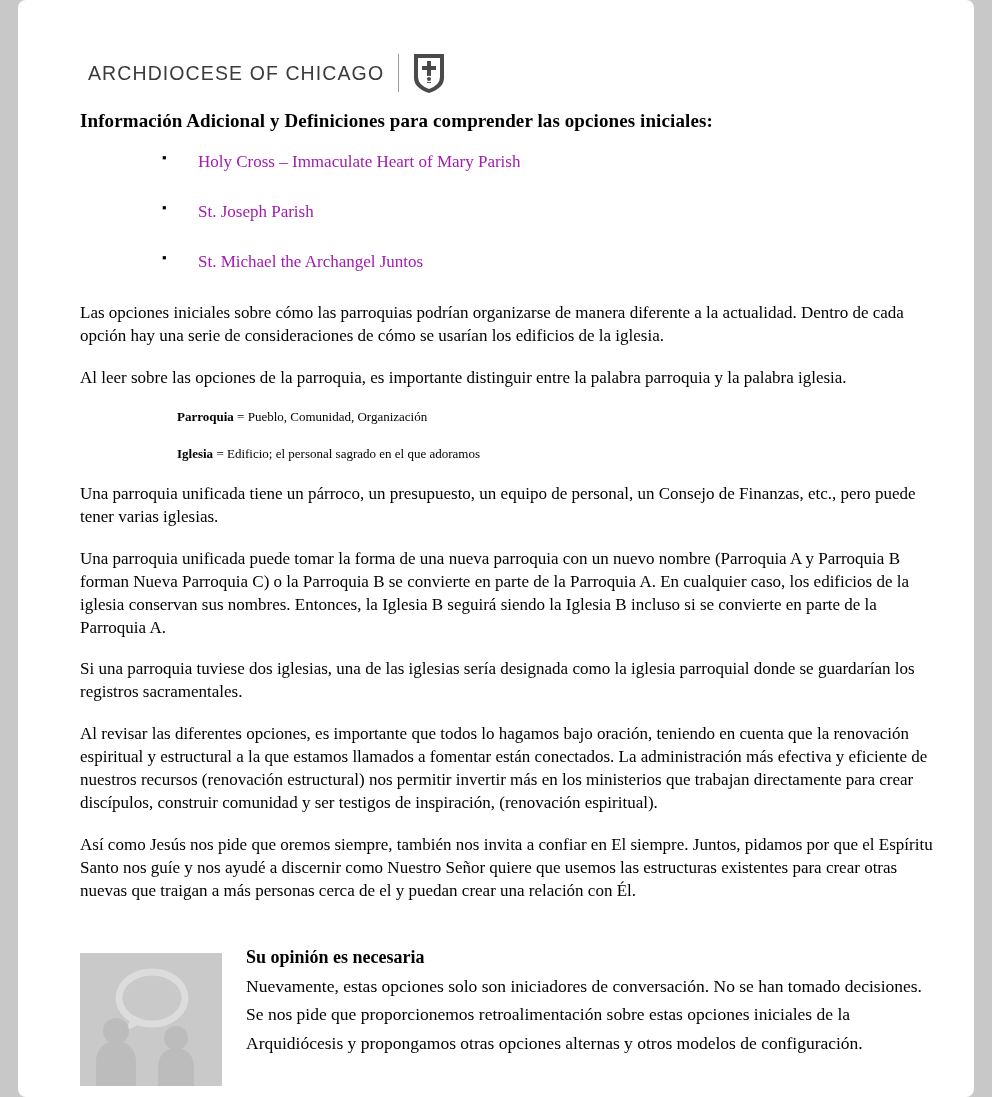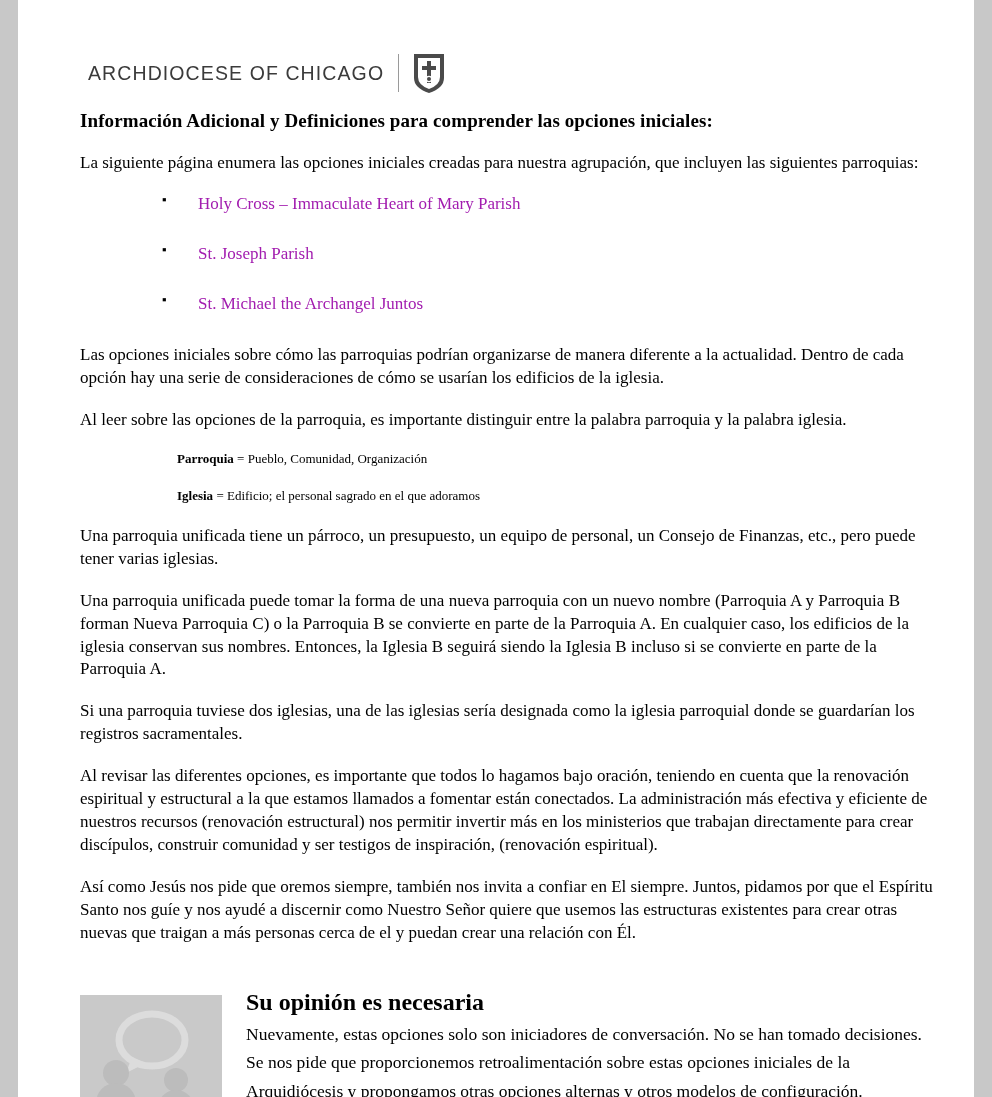--- a/index.html
+++ b/index.html
@@ -14,20 +14,21 @@
     overflow: hidden;
   }
   .page {
     position: absolute;
     left: 18px;
     top: 0;
     width: 956px;
     height: 1097px;
     background: #ffffff;
     box-sizing: border-box;
+    border-radius: 8px;
   }
   .content {
     position: absolute;
     left: 62px;
     top: 50px;
     width: 862px;
   }
 
   
   .logo-row {
@@ -117,21 +118,21 @@
     flex: 0 0 142px;
     position: relative;
     margin-top: 6px;
   }
   .callout-image svg { display: block; }
   .callout-body {
     padding-left: 24px;
     padding-top: 0;
   }
   .callout-title {
-    font-size: 24px;
+    font-size: 18px;
     font-weight: bold;
     margin: 0 0 4px 0;
     color: #000;
   }
   .callout-text {
     font-size: 17.5px;
     line-height: 1.62;
     margin: 0;
     color: #000;
     max-width: 700px;
@@ -152,21 +153,20 @@
           <path d="M6 6 H28 V25 Q28 33 17 37 Q6 33 6 25 Z" fill="#ffffff"></path>
           <path d="M15 9 H19 V14 H24 V18 H19 V31 H15 V18 H10 V14 H15 Z" fill="#4a4a4a"></path>
           <circle cx="17" cy="27" r="3.2" fill="#ffffff"></circle>
           <circle cx="17" cy="27" r="2" fill="#4a4a4a"></circle>
         </svg>
       </span>
     </div>
 
     <h1 class="doc-title">Información Adicional y Definiciones para comprender las opciones iniciales:</h1>
 
-    <p class="para">La siguiente página enumera las opciones iniciales creadas para nuestra agrupación, que incluyen las siguientes parroquias:</p>
 
     <ul class="parish-list">
       <li>Holy Cross – Immaculate Heart of Mary Parish</li>
       <li>St. Joseph Parish</li>
       <li>St. Michael the Archangel Juntos</li>
     </ul>
 
     <p class="para">Las opciones iniciales sobre cómo las parroquias podrían organizarse de manera diferente a la actualidad. Dentro de cada opción hay una serie de consideraciones de cómo se usarían los edificios de la iglesia.</p>
     <p class="para">Al leer sobre las opciones de la parroquia, es importante distinguir entre la palabra parroquia y la palabra iglesia.</p>
 

